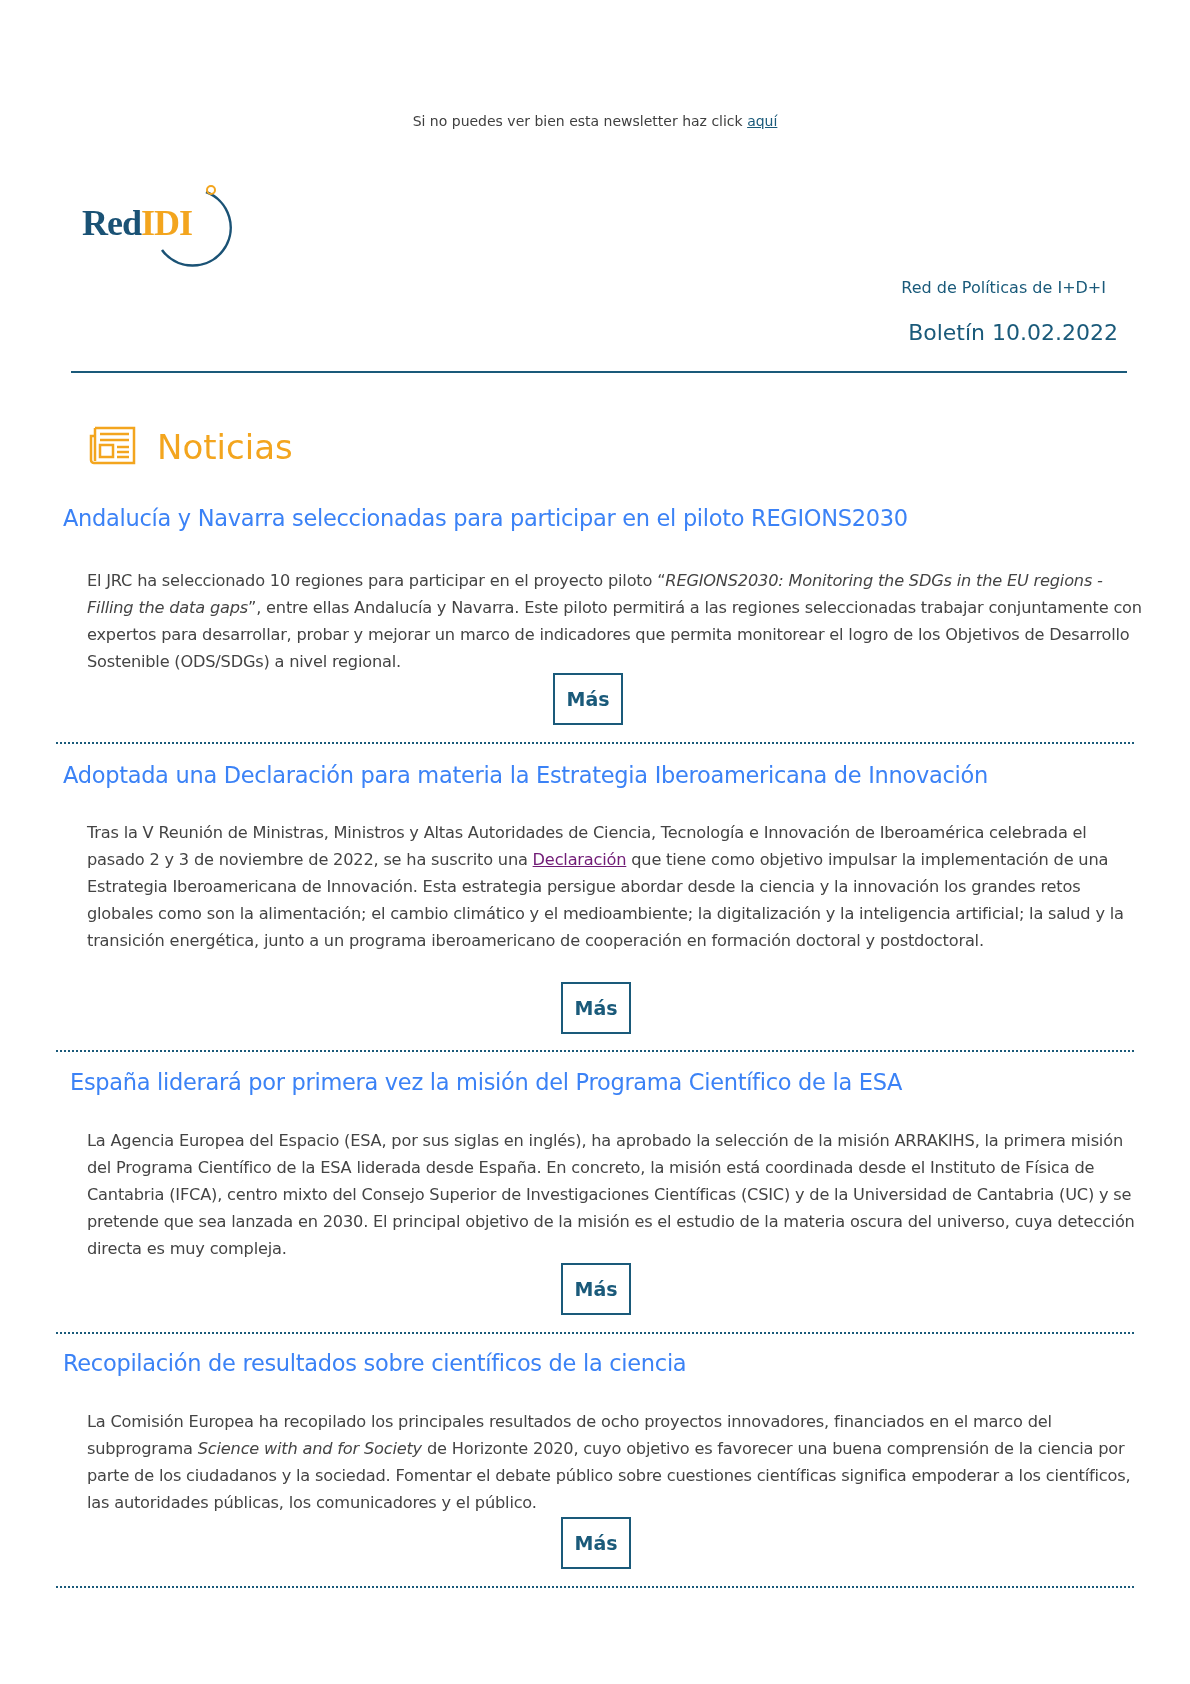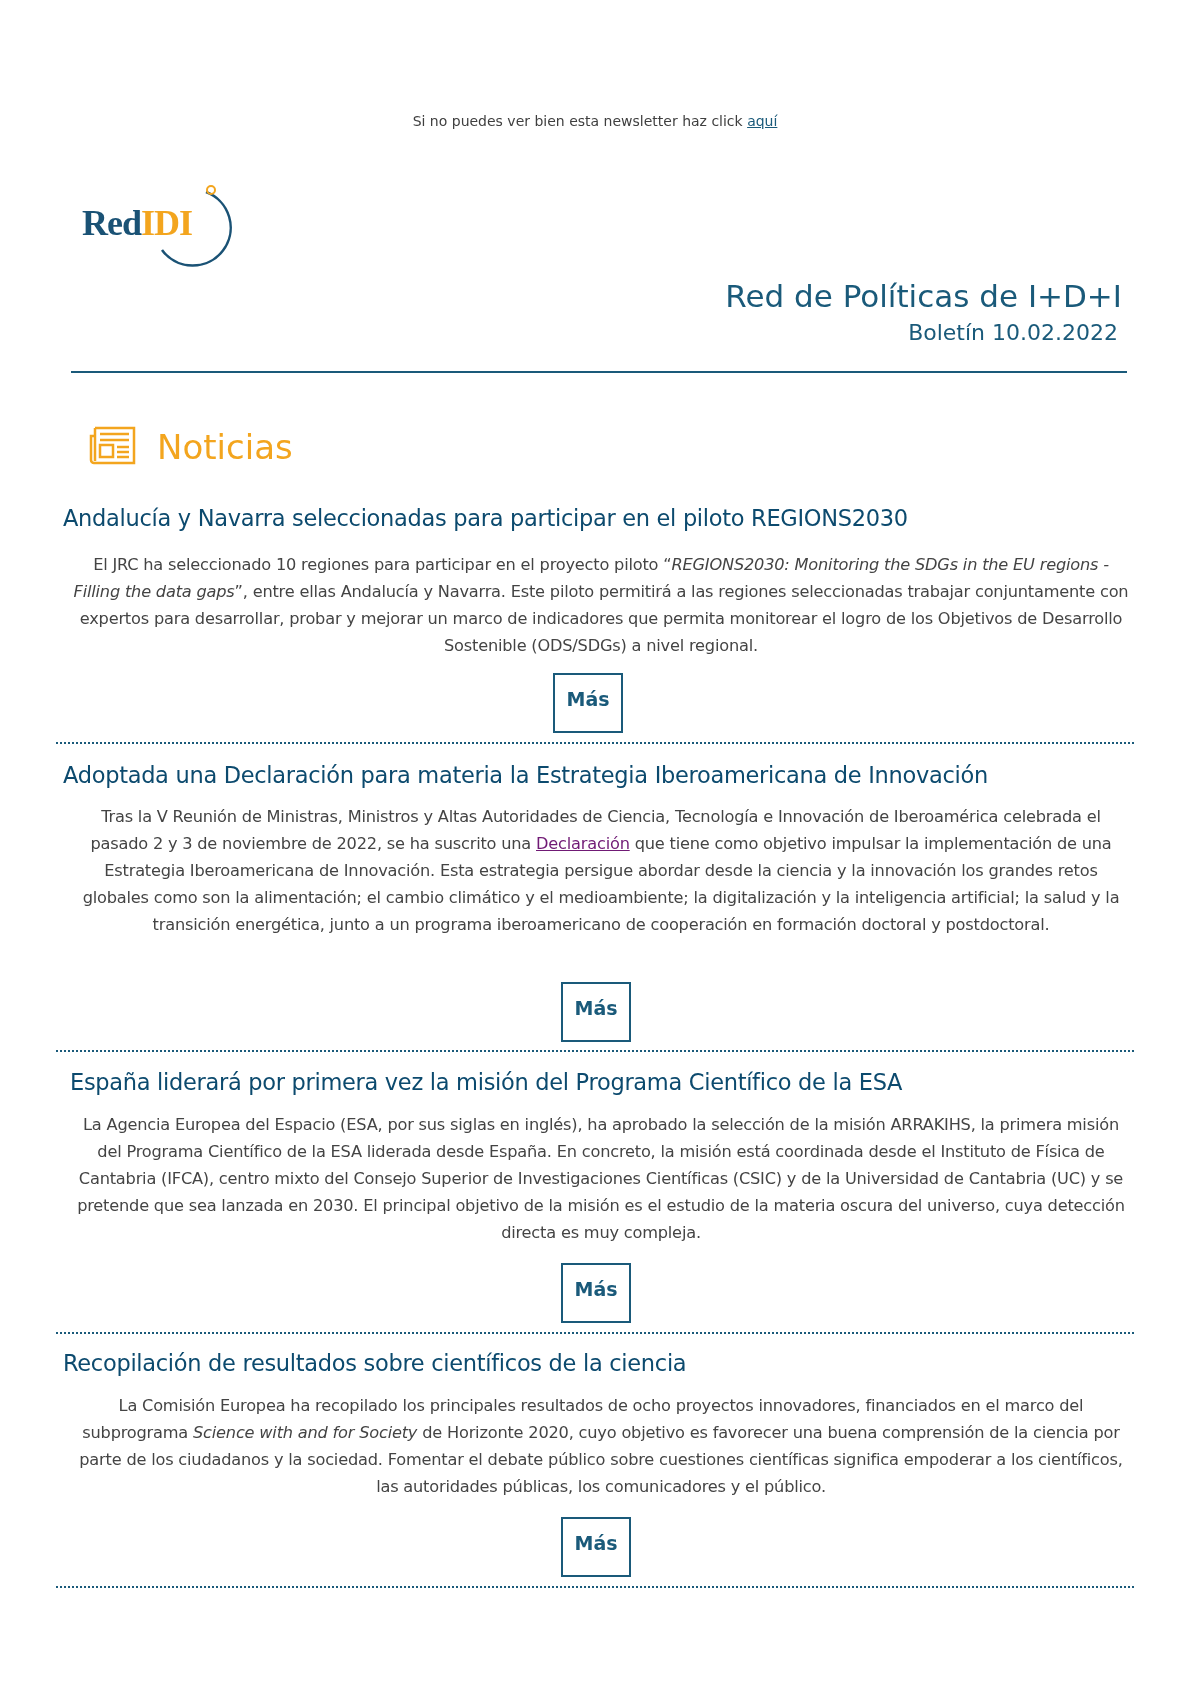--- a/index.html
+++ b/index.html
@@ -4,30 +4,30 @@
 <style>
   html, body { margin:0; padding:0; background:#ffffff; }
   body { width:1190px; height:1684px; position:relative; overflow:hidden; font-family:"DejaVu Sans", "Liberation Sans", sans-serif; color:#3a3a3a; }
   .abs { position:absolute; }
   .toplink { top:113px; left:0; width:1190px; text-align:center; font-size:14px; color:#3f3f3f; }
   .toplink a { color:#1a5a7a; text-decoration:underline; }
   .logo { left:80px; top:180px; width:160px; height:88px; }
   .logo-text { position:absolute; left:2px; top:22px; font-size:36px; font-weight:bold; letter-spacing:-1px;font-family:Liberation Serif, serif; }
   .logo-red { color:#1a5275; }
   .logo-idi { color:#f3a51e; }
-  .title { right:68px; top:278px; font-size:31px; color:#1a5a7a; white-space:nowrap; }
+  .title { right:84px; top:278px; font-size:16px; color:#1a5a7a; white-space:nowrap; }
   .subtitle { right:72px; top:320px; font-size:22px; color:#1a5a7a; text-align:right; white-space:nowrap; }
   .rule { left:71px; top:371px; width:1056px; height:2px; background:#1a5a7a; }
   .sec-icon { left:88px; top:424px; width:50px; height:42px; }
   .sec-title { left:157px; top:427px; font-size:34px; color:#f3a51e; }
   .news { left:0; width:1190px; }
-  .news h2 { position:absolute; margin:0; left:63px; font-size:22.5px; font-weight:normal; color:#0c4a6e; white-space:nowrap; letter-spacing:-0.3px; }
-  .news p { position:absolute; margin:0; left:71px; width:1060px; font-size:16.2px; line-height:27px; color:#444; letter-spacing:-0.2px;text-align:center; }
+  .news h2 { position:absolute; margin:0; left:63px; font-size:22.5px; font-weight:normal; color:#3b82f6; white-space:nowrap; letter-spacing:-0.3px; }
+  .news p { position:absolute; margin:16px; left:71px; width:1060px; font-size:16.2px; line-height:27px; color:#444; letter-spacing:-0.2px; }
   .news p a { color:#701a75; text-decoration:underline; }
-  .more { position:absolute; width:70px; height:60px; border:2px solid #1a5a7a; box-sizing:border-box; color:#1a5a7a; font-size:19px; font-weight:bold; text-align:center; line-height:48px; background:#fff; }
+  .more { position:absolute; width:70px; height:52px; border:2px solid #1a5a7a; box-sizing:border-box; color:#1a5a7a; font-size:19px; font-weight:bold; text-align:center; line-height:48px; background:#fff; }
   .dots { position:absolute; left:56px; width:1078px; height:0; border-top:2px dotted #1a5a7a; }
 </style>
 </head>
 <body>
 
 <div class="abs toplink">
   <span>Si no puedes ver bien esta newsletter haz click </span><a>aquí</a>
 </div>
 
 <div class="abs logo">

